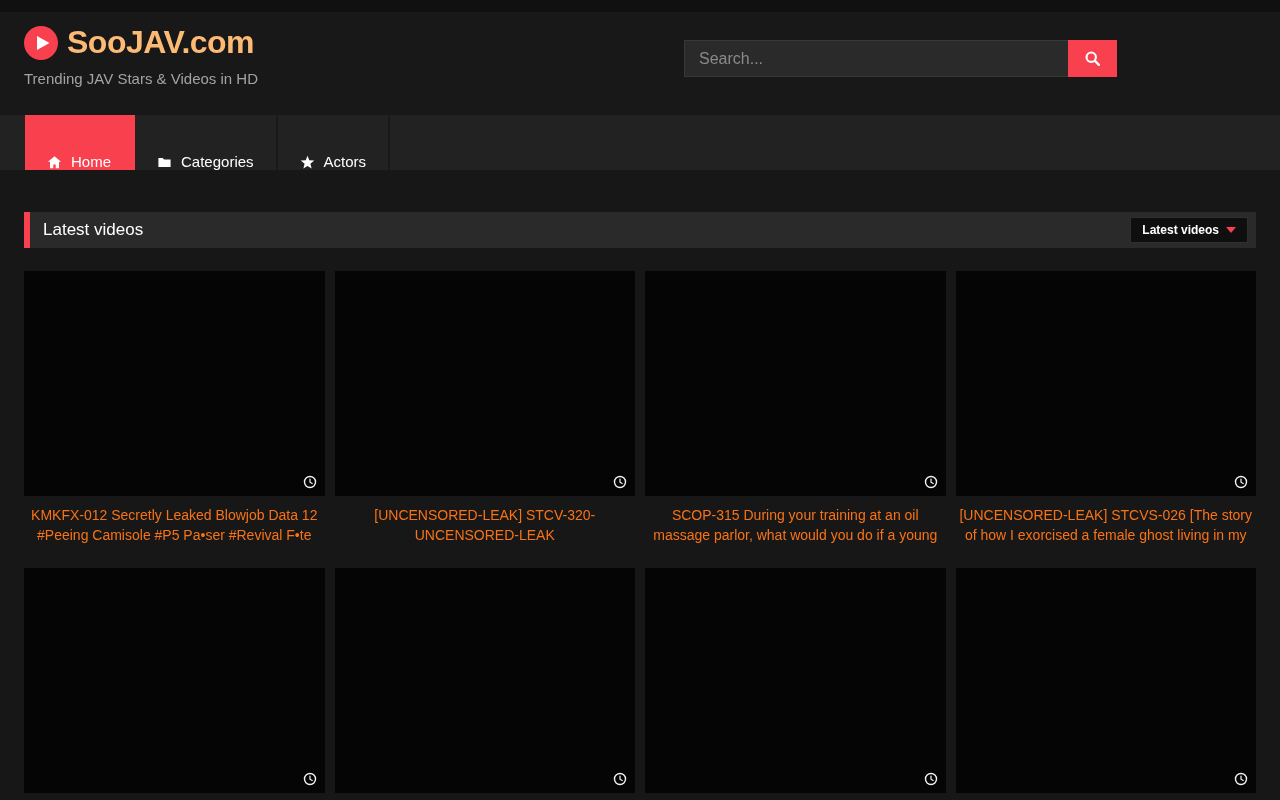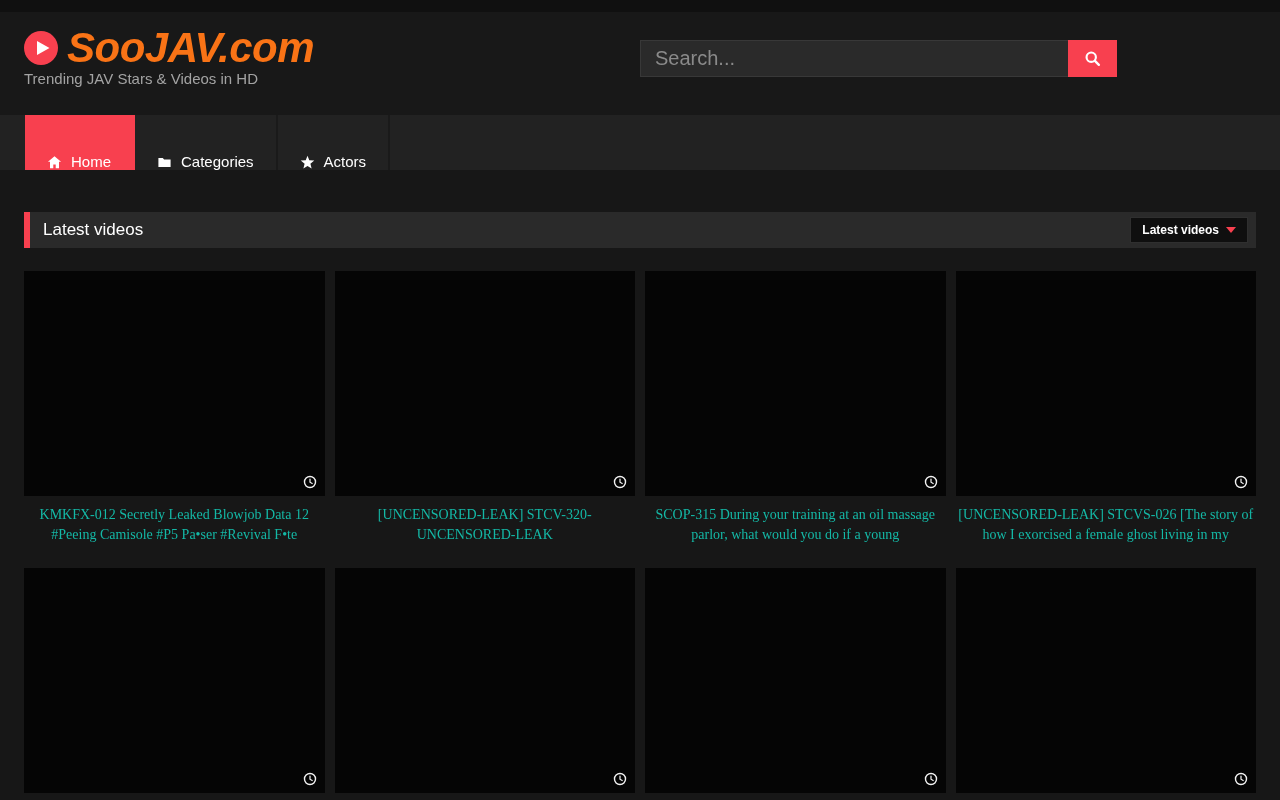--- a/index.html
+++ b/index.html
@@ -15,27 +15,28 @@
   body{
     background:var(--page-bg);
     font-family:"Liberation Sans",sans-serif;
     color:#eee;
   }
   
   .top-strip{height:12px;background:#101010;}
   
   header{height:103px;background:var(--header-bg);position:relative;}
   .logo{position:absolute;left:24px;top:12px;display:flex;align-items:center;gap:9px;cursor:pointer;}
-  .brand-name{font-size:42px;font-weight:bold;color:#f97316;letter-spacing:-0.5px;font-style:italic;}
+  .brand-name{font-size:32px;font-weight:bold;color:#fdba74;letter-spacing:-0.5px;}
   .tagline{position:absolute;left:24px;top:58px;font-size:15px;color:#a3a3a3;}
   .search-bar{position:absolute;left:640px;top:28px;display:flex;height:37px;width:477px;}
   .search-input{
     flex:1;background:#2a2a2a;border:1px solid #383838;border-right:none;
-    color:#ddd;font-size:20px;padding:0 14px;outline:none;
+    color:#ddd;font-size:16px;padding:0 14px;outline:none;
     font-family:"Liberation Sans",sans-serif;
+    margin-left:44px;
   }
   .search-input::placeholder{color:#8a8a8a;}
   .search-btn{
     width:49px;background:var(--accent);border:none;cursor:pointer;
     display:flex;align-items:center;justify-content:center;
   }
   
   nav{height:55px;background:var(--nav-bg);display:flex;padding-left:25px;}
   .nav-item{
     display:flex;align-items:flex-end;gap:9px;padding:0 22px;
@@ -67,21 +68,21 @@
   .video-grid{
     margin-top:23px;display:grid;
     grid-template-columns:repeat(4,1fr);
     column-gap:10px;row-gap:23px;
   }
   .video-card{cursor:pointer;}
   .thumb{height:225px;background:var(--thumb-bg);position:relative;}
   .clock-wrap{position:absolute;right:8px;bottom:7px;line-height:0;opacity:.95;}
   .video-title{
     margin:9px 2px 0;font-size:14px;line-height:20px;height:40px;
-    overflow:hidden;text-align:center;color:#14b8a6;font-weight:normal;font-family:Liberation Serif, serif;
+    overflow:hidden;text-align:center;color:#f97316;font-weight:normal;
   }
 </style>
 </head>
 <body>
 
 <div class="top-strip"></div>
 
 <header>
   <div class="logo">
     <span style="line-height:0;">

